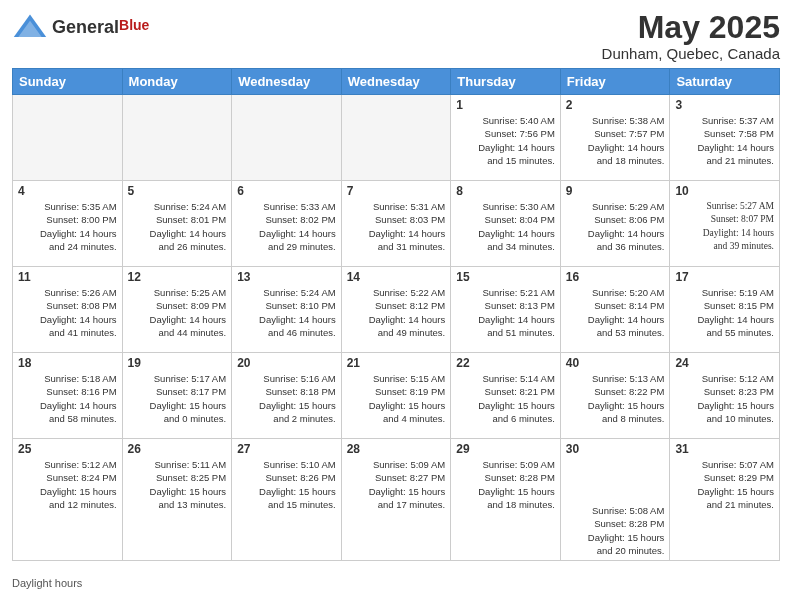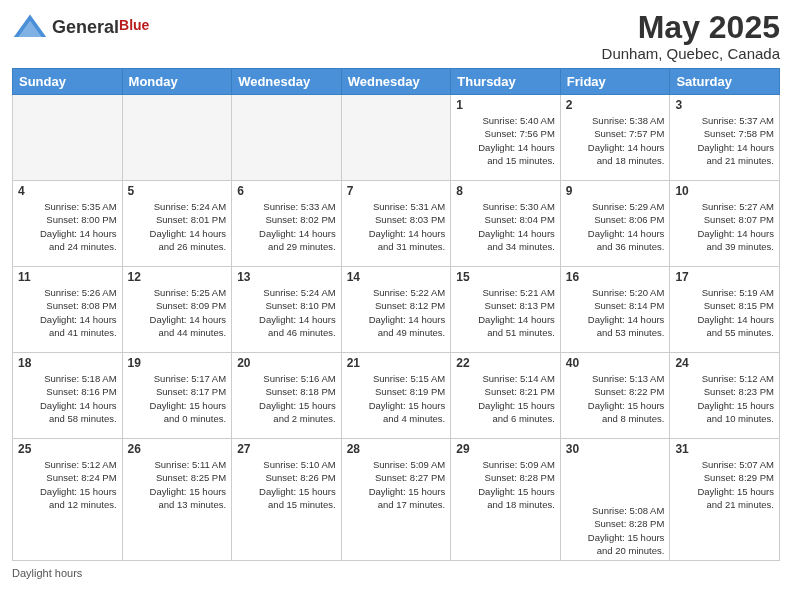--- a/index.html
+++ b/index.html
@@ -88,21 +88,21 @@
       display: block;
       margin-bottom: 2px;
     }
     .day-info {
       font-size: 9.5px;
       color: #333;
       line-height: 1.4;
       text-align: right;
     }
     .footer {
-      margin-top: 6px;
+      margin-top: 16px;
       font-size: 11px;
       color: #555;
     }
   </style>
 </head>
 <body>
 
 <div class="container">
   <div class="header-row">
     <div class="logo">
@@ -199,21 +199,21 @@
           </td>
           <td>
             <span class="day-num">9</span>
             <div class="day-info" style="white-space: pre-line;">Sunrise: 5:29 AM
 Sunset: 8:06 PM
 Daylight: 14 hours
 and 36 minutes.</div>
           </td>
           <td>
             <span class="day-num">10</span>
-            <div class="day-info" style="white-space: pre-line;">Sunrise: 5:27 AM
+            <div class="day-info" style="white-space: pre-line; font-family: Liberation Serif, serif;">Sunrise: 5:27 AM
 Sunset: 8:07 PM
 Daylight: 14 hours
 and 39 minutes.</div>
           </td>
         </tr>
         <tr>
           <td>
             <span class="day-num">11</span>
             <div class="day-info" style="white-space: pre-line;">Sunrise: 5:26 AM
 Sunset: 8:08 PM

